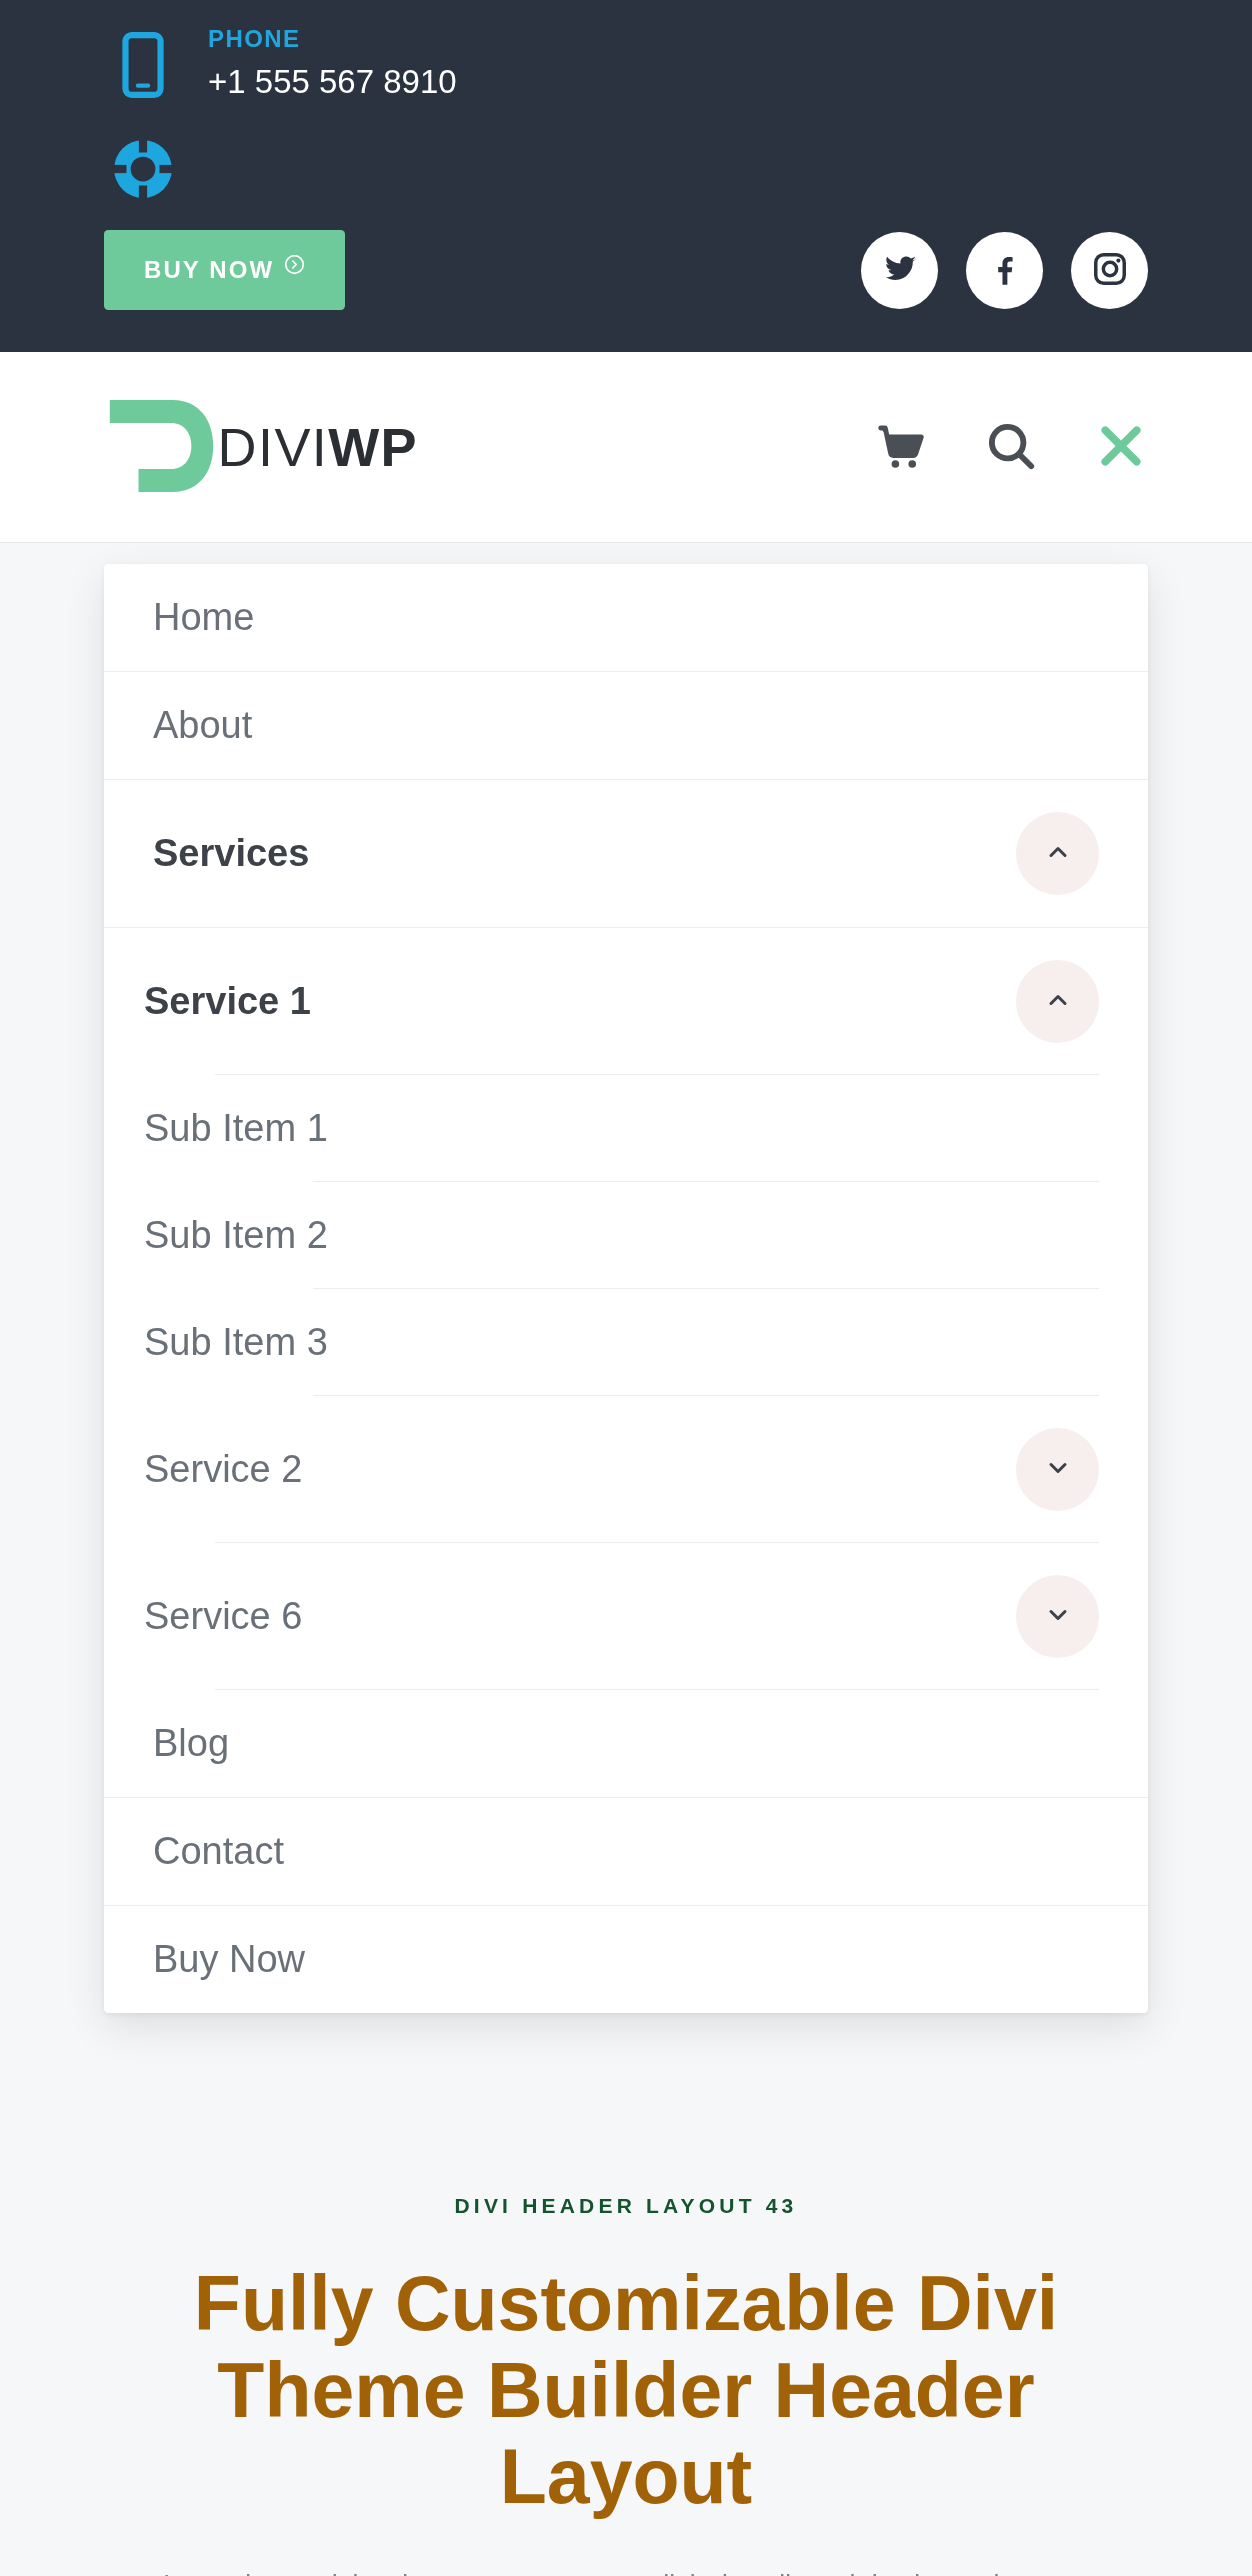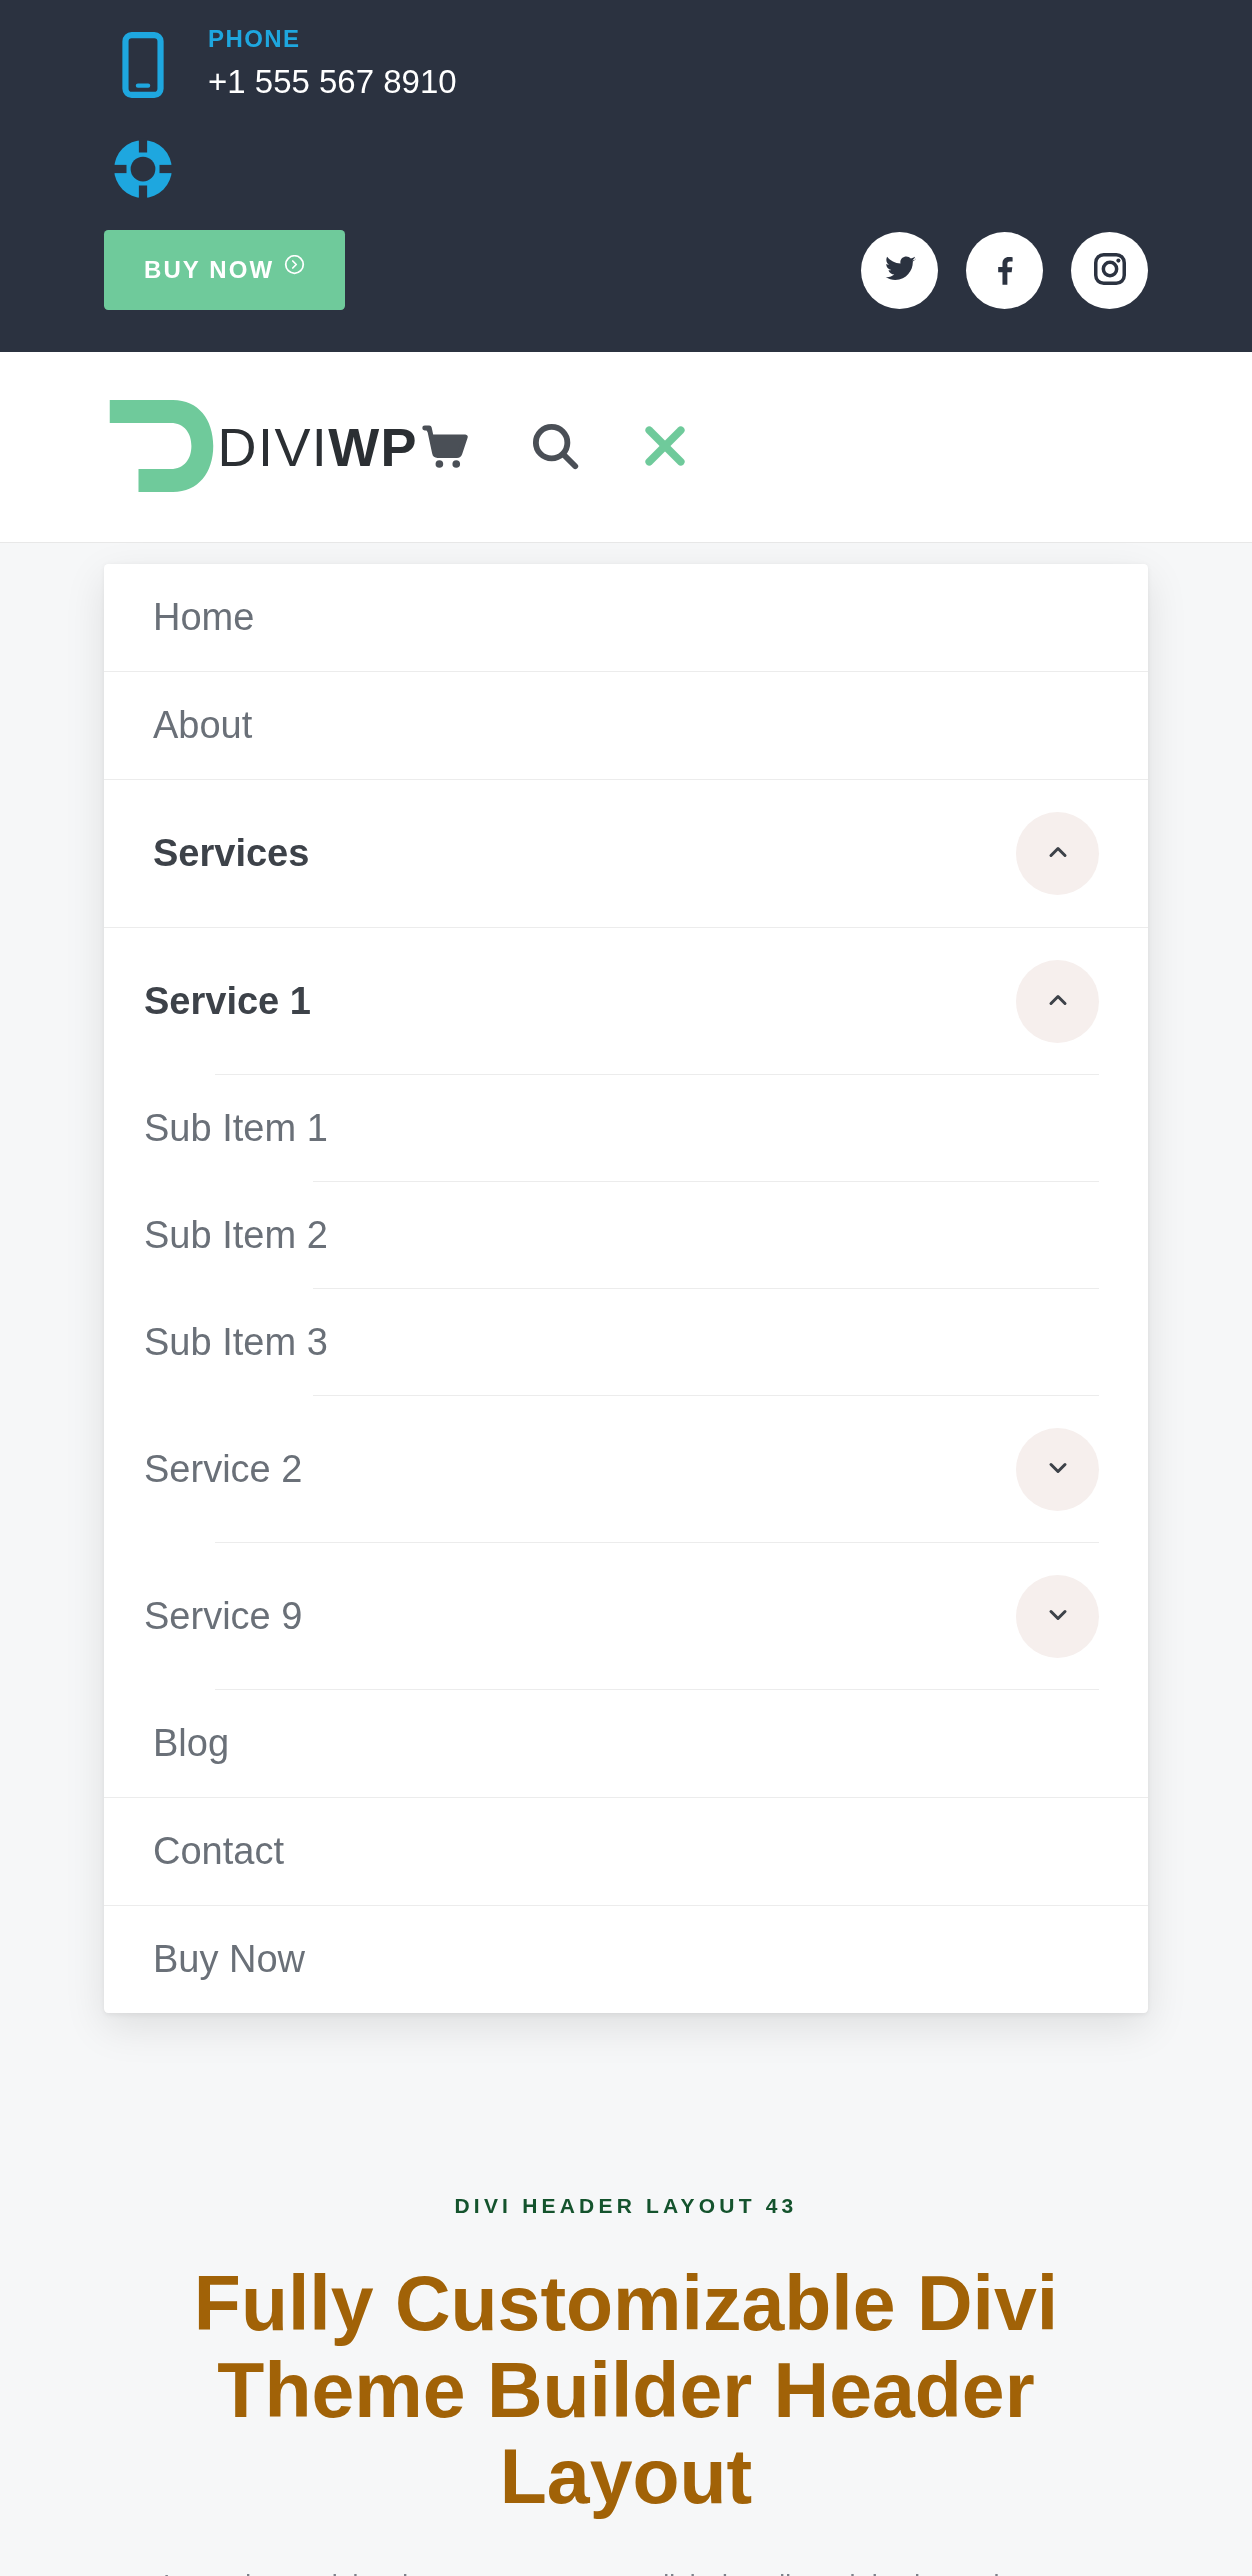--- a/index.html
+++ b/index.html
@@ -89,20 +89,21 @@
     cursor: pointer;
   }
   .social svg { width: 38px; height: 38px; }
 
   
   .headerbar {
     background: #ffffff;
     padding: 42px 104px 42px 104px;
     display: flex;
     align-items: center;
+    justify-content: space-between;
     border-bottom: 0.7px solid #e8e8e8;
   }
   .logo {
     display: inline-flex;
     align-items: center;
     gap: 0px;
   }
   .logo-mark { width: 115px; height: 104px; }
   .logo-text {
     font-size: 54px;
@@ -357,21 +358,21 @@
       <span class="chev-btn">
         <span>
           <svg viewBox="0 0 24 24" fill="none">
               <path d="M6 9 L12 15 L18 9" stroke="#3d4249" stroke-width="2.6" stroke-linecap="round" stroke-linejoin="round"></path>
             </svg>
         </span>
       </span>
     </div>
 
     <div class="mitem level1">
-      <span class="lab">Service 9</span>
+      <span class="lab">Service 6</span>
       <span class="chev-btn">
         <span>
           <svg viewBox="0 0 24 24" fill="none">
               <path d="M6 9 L12 15 L18 9" stroke="#3d4249" stroke-width="2.6" stroke-linecap="round" stroke-linejoin="round"></path>
             </svg>
         </span>
       </span>
     </div>
 
     <div class="mitem">

